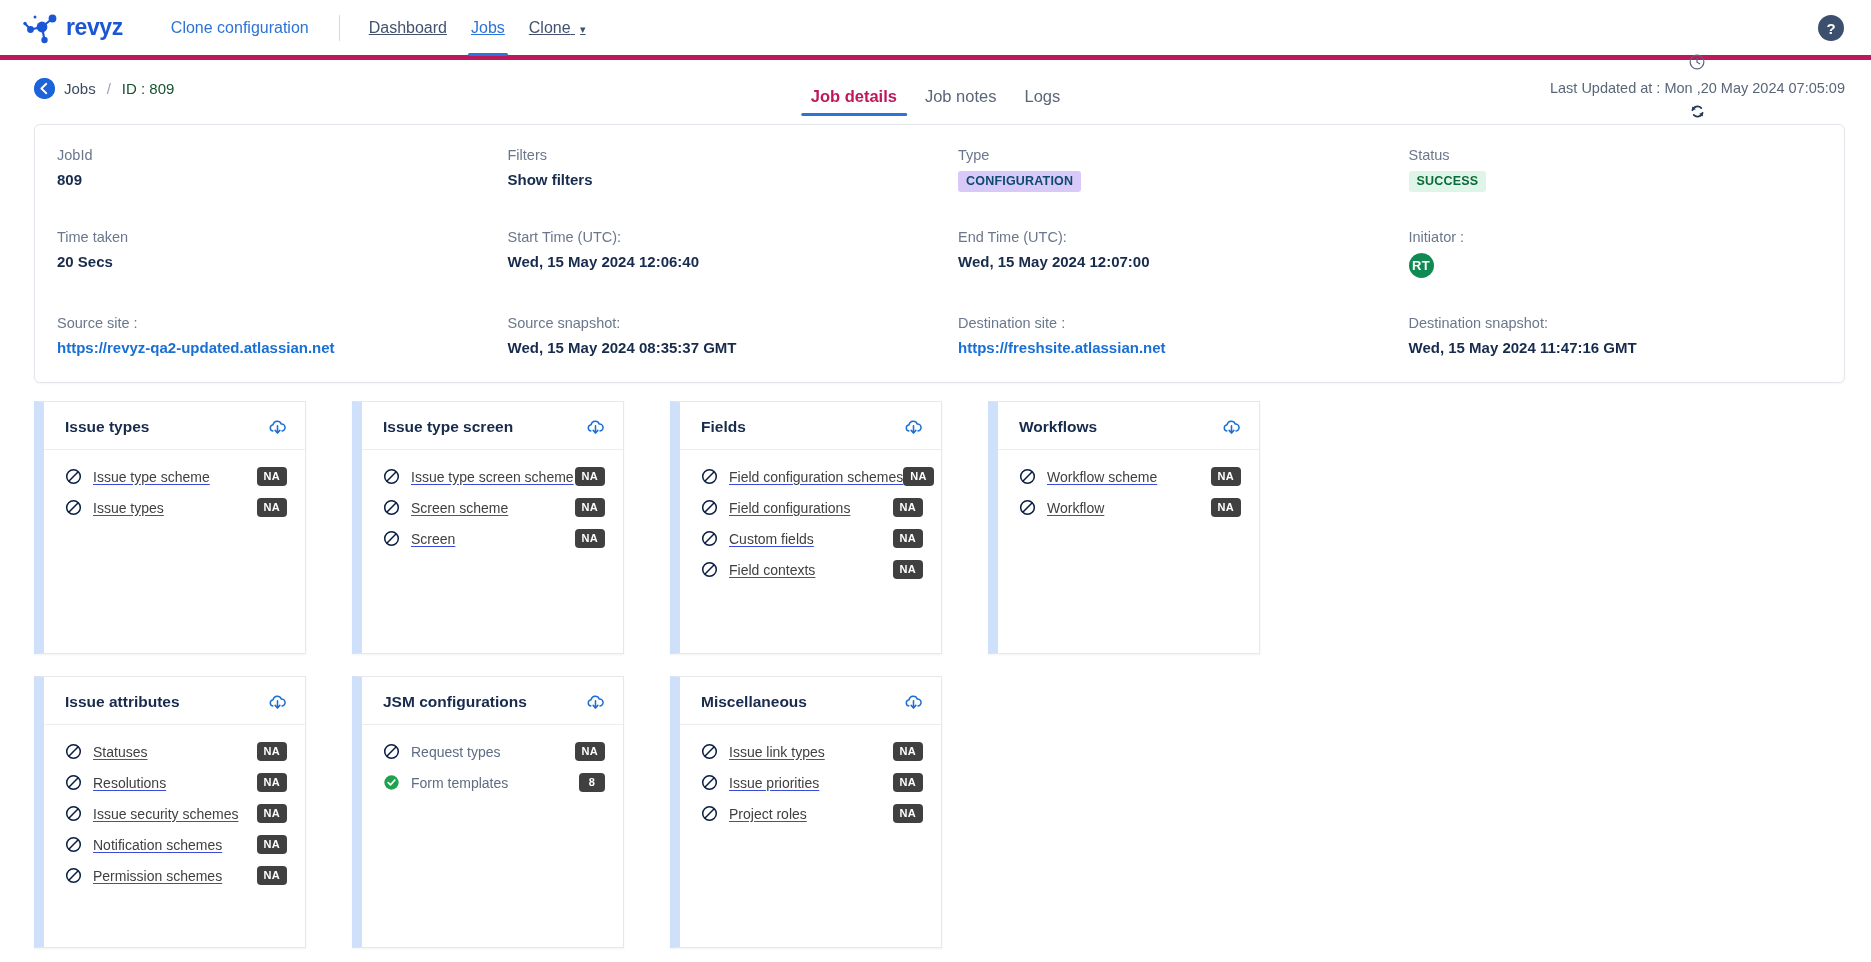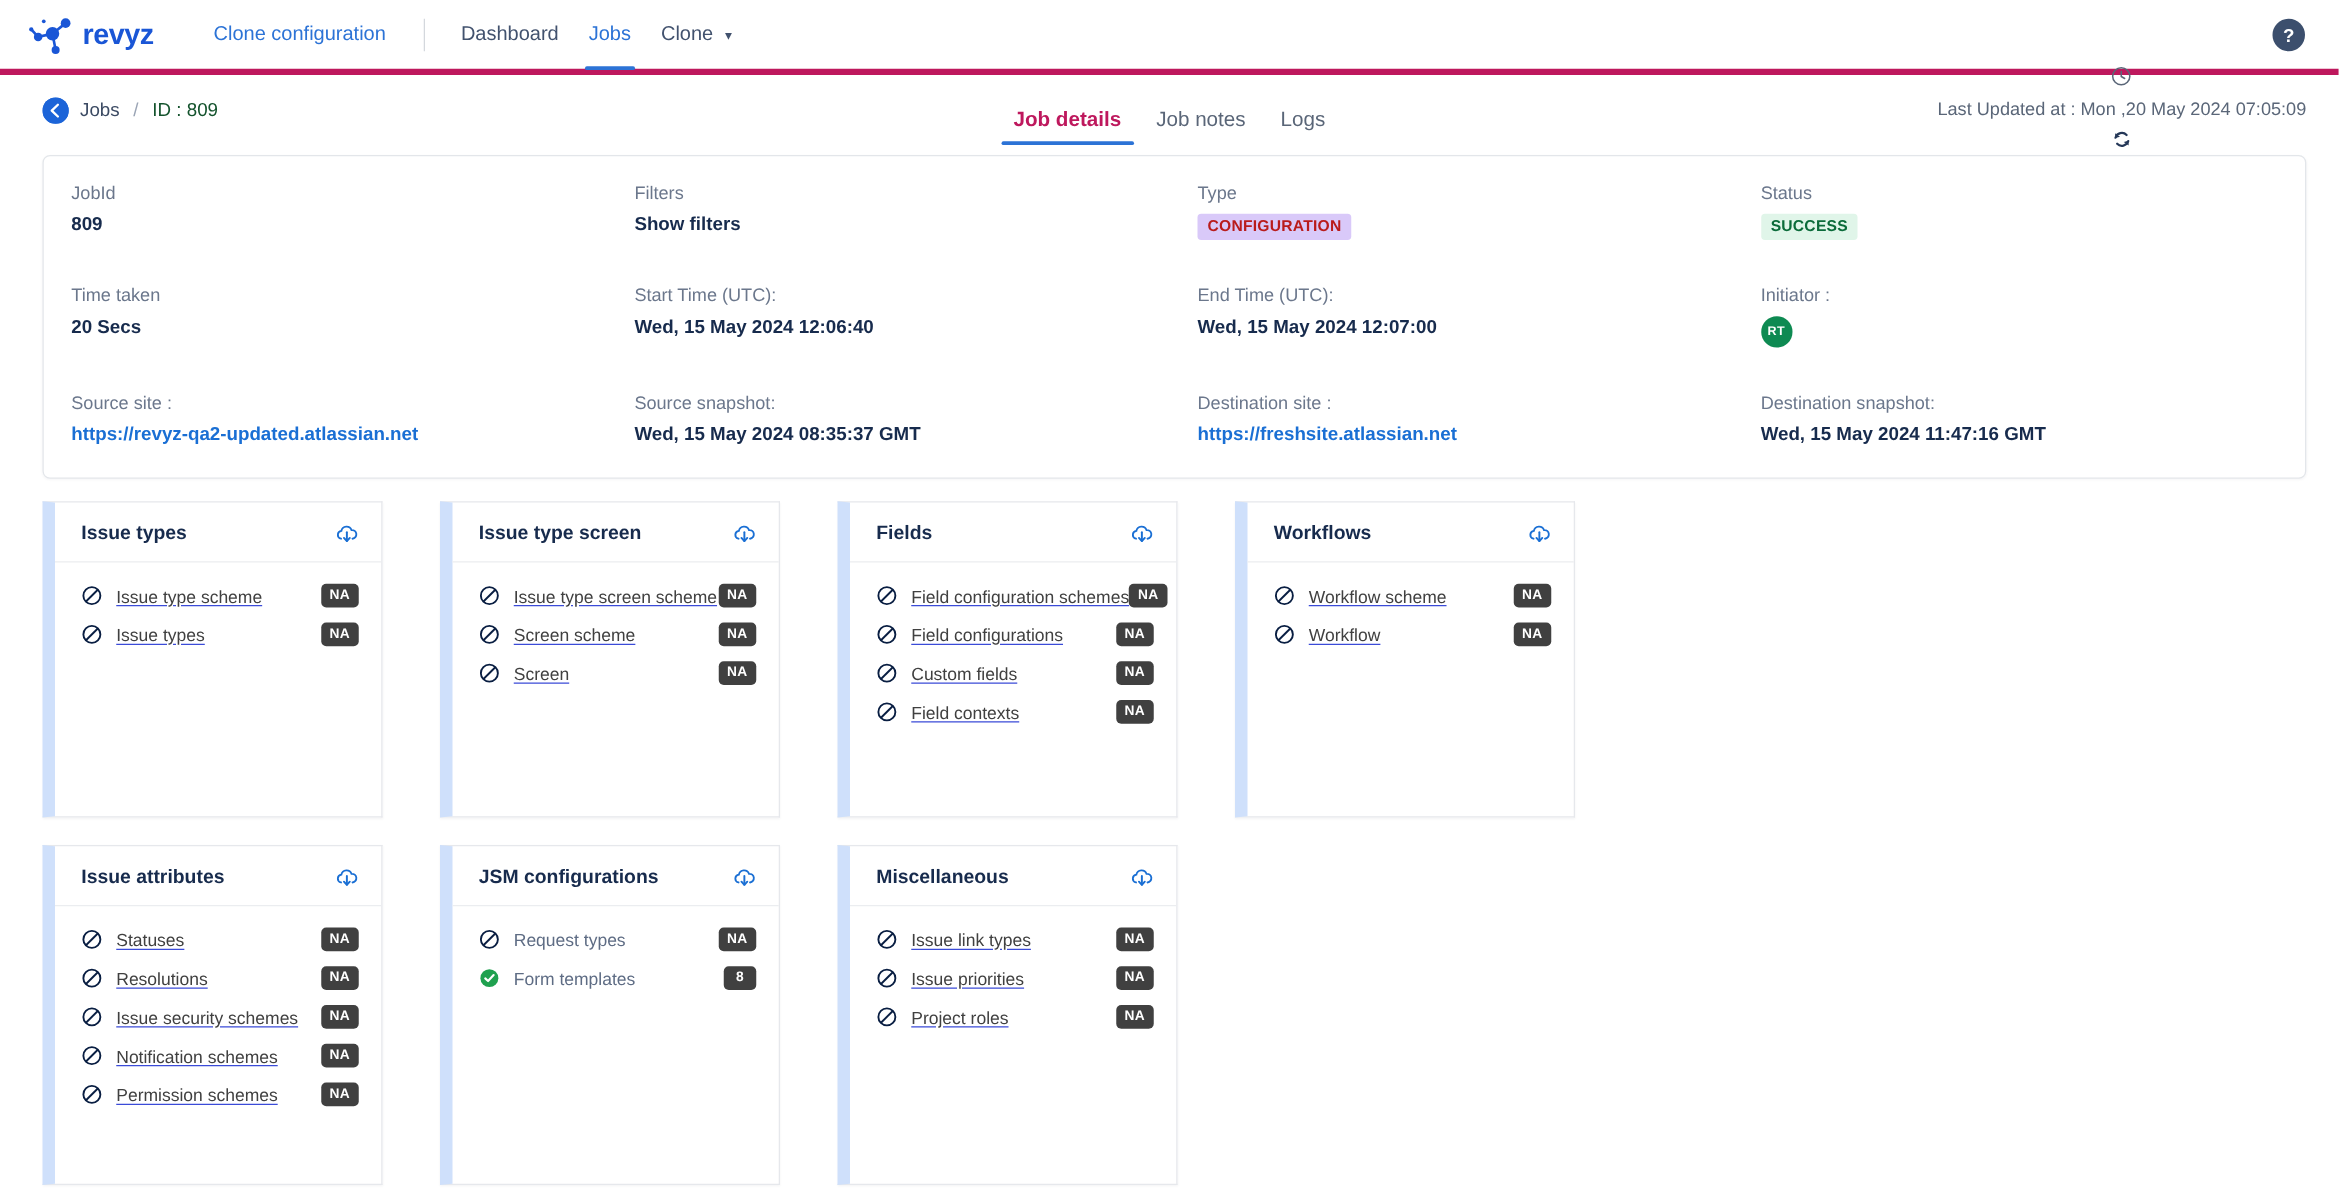--- a/index.html
+++ b/index.html
@@ -29,21 +29,21 @@
   }
   .nav-link {
     font-size: 16px; color: #2c73d6; padding: 0 10px;
     white-space: nowrap;
   }
   .nav-sep {
     width: 1px; height: 26px; background: #d4d8dd; margin: 0 20px;
   }
   .nav-item {
     font-size: 16px; color: #42526e; padding: 20px 9px 19px;
-    position: relative; white-space: nowrap; margin-right: 6px;
+    position: relative; white-space: nowrap; margin-right: 6px; text-decoration: underline;
   }
   .nav-item.active { color: #2c73d6; }
   .nav-item.active::after {
     content: ""; position: absolute; left: 6px; right: 6px; bottom: 0;
     height: 3px; background: #2c73d6; border-radius: 2px;
   }
   .nav-caret { font-size: 11px; margin-left: 5px; color: #42526e; }
   .help-btn {
     position: absolute; right: 26px; top: 50%; transform: translateY(-50%);
     width: 28px; height: 28px;
@@ -102,25 +102,25 @@
   }
   .field-label {
     font-size: 14.5px; color: #6b778c; margin-bottom: 8px; font-weight: normal;
   }
   .field-value { font-size: 15px; font-weight: bold; color: #172b4d; }
   .field-value.link { color: #1a6fd4; }
   .pill {
     display: inline-block; padding: 3px 8px 4px; border-radius: 3px;
     font-size: 12.5px; font-weight: bold; letter-spacing: .2px;
   }
-  .pill.type { background: #d9c9f9; color: #b91c1c; }
+  .pill.type { background: #d9c9f9; color: #0c4a6e; }
   .pill.status { background: #e0f5e9; color: #0b6b3a; }
   .avatar {
     width: 25px; height: 25px; border-radius: 50%;
-    background: #0e8a52; color: #fff; font-size: 10px; font-weight: bold;
+    background: #0e8a52; color: #fff; font-size: 13px; font-weight: bold;
     display: flex; align-items: center; justify-content: center;
     letter-spacing: .3px;
   }
 
   
   .card-row {
     display: flex; gap: 46px;
     padding-left: 34px; padding-right: 26px;
   }
   .card-row.r1 { margin-top: 18px; }

